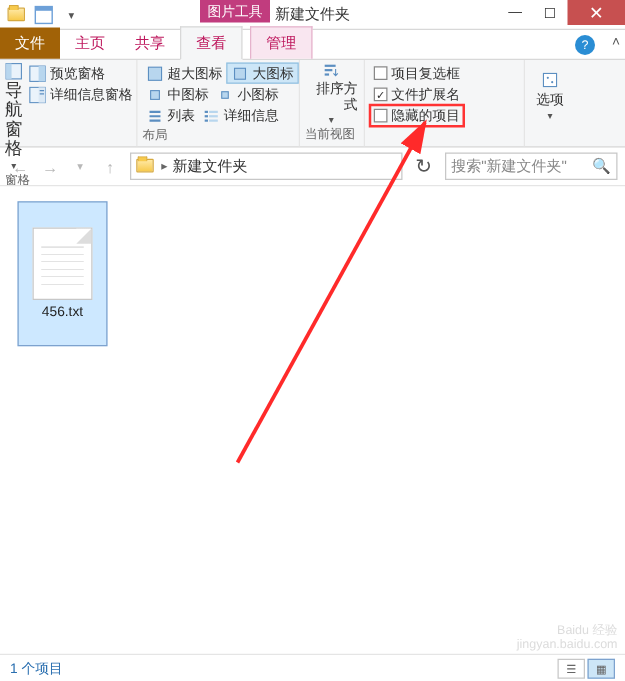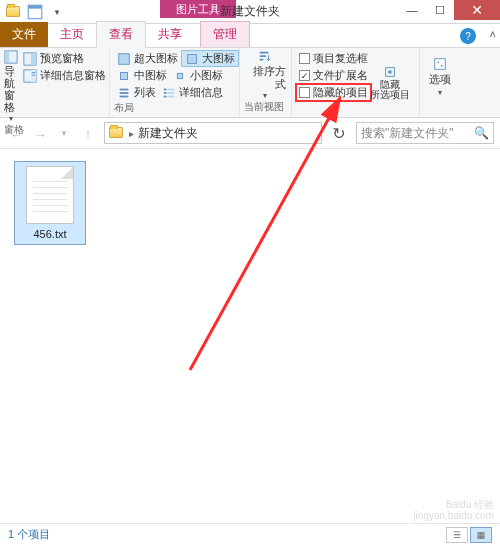--- a/index.html
+++ b/index.html
@@ -4,21 +4,21 @@
 <style>
 * { margin: 0; padding: 0; box-sizing: border-box; font-family: "Microsoft YaHei", "Segoe UI", sans-serif; }
 body { width: 500px; height: 545px; background: #fff; position: relative; overflow: hidden; }
 
 
 .titlebar { height: 24px; background: #fff; display: flex; align-items: center; border-bottom: 1px solid #d8d8d8; position: relative; }
 .qat { display: flex; align-items: center; gap: 4px; padding-left: 4px; }
 .qat-icon { width: 18px; height: 18px; display: flex; align-items: center; justify-content: center; }
 .folder-ico { width: 14px; height: 11px; background: linear-gradient(#ffe9a6,#f7ca4d); border: 1px solid #d6a93e; border-radius: 1px; position: relative; }
 .folder-ico::before { content:""; position:absolute; top:-3px; left:0; width:6px; height:3px; background:#f7ca4d; border:1px solid #d6a93e; border-bottom:none; border-radius:1px 1px 0 0; }
-.contextual-tab-hdr { position:absolute; left:160px; top:0; background:#c13c7e; color:#fff; font-size:11px; padding:2px 16px; height:18px; display:flex; align-items:center; }
+.contextual-tab-hdr { position:absolute; left:160px; top:0; background:#c13c7e; color:#fff; font-size:11px; padding:2px 6px; height:18px; display:flex; align-items:center; }
 .title-text { position:absolute; left:50%; transform:translateX(-50%); font-size:12px; color:#333; }
 .win-controls { position:absolute; right:0; top:0; display:flex; height:20px; }
 .win-btn { width:28px; height:20px; display:flex; align-items:center; justify-content:center; font-size:11px; color:#333; }
 .win-btn.close { background:#c75050; color:#fff; width:46px; font-size:14px; }
 
 
 .tabs { height:24px; background:#fff; display:flex; align-items:flex-end; border-bottom:1px solid #d8d8d8; position:relative; }
 .tab { font-size:12px; padding:4px 12px; color:#be185d; cursor:default; }
 .tab.file { background:#a16207; color:#fff; }
 .tab.active { border:1px solid #d8d8d8; border-bottom:1px solid #f5f6f7; background:#f5f6f7; margin-bottom:-1px; }
@@ -47,21 +47,21 @@
 .addr-bar { flex:1; height:22px; border:1px solid #c7c7c7; display:flex; align-items:center; padding:0 4px; gap:4px; }
 .addr-folder { width:16px; height:13px; }
 .addr-sep { color:#666; font-size:10px; }
 .addr-text { font-size:12px; color:#333; }
 .refresh { width:22px; height:22px; display:flex; align-items:center; justify-content:center; color:#555; }
 .search-box { width:138px; height:22px; border:1px solid #c7c7c7; display:flex; align-items:center; padding:0 4px; gap:4px; color:#888; font-size:12px; }
 .search-ico { color:#888; font-size:12px; margin-left:auto; }
 
 
 .content { position:relative; height:370px; border-top:1px solid #e5e5e5; overflow:hidden; }
-.file-item { position:absolute; left:14px; top:12px; width:72px; display:flex; flex-direction:column; align-items:center; gap:4px; padding:4px; border:1px solid #7da2ce; background:#cde8ff; }
+.file-item { position:absolute; left:14px; top:12px; width:72px; display:flex; flex-direction:column; align-items:center; gap:4px; padding:20px; border:1px solid #7da2ce; background:#cde8ff; }
 .file-icon { width:48px; height:58px; background:#fff; border:1px solid #c7c7c7; position:relative; }
 .file-icon::before { content:""; position:absolute; right:0; top:0; width:12px; height:12px; background:linear-gradient(135deg,#fff 48%,#ddd 52%); }
 .file-icon .lines { position:absolute; left:6px; right:6px; top:14px; bottom:8px; background:repeating-linear-gradient(#e3e3e3 0 1px, transparent 1px 6px); }
 .file-name { font-size:11px; color:#222; text-align:center; }
 
 
 .arrow-svg { position:absolute; left:0; top:0; pointer-events:none; }
 
 
 .statusbar { position:absolute; bottom:0; left:0; right:0; height:22px; border-top:1px solid #e5e5e5; display:flex; align-items:center; padding:0 8px; font-size:11px; color:#2a6fb0; background:#fff; }
@@ -93,37 +93,37 @@
   <div class="win-controls">
     <div class="win-btn">—</div>
     <div class="win-btn">☐</div>
     <div class="win-btn close">✕</div>
   </div>
 </div>
 
 <div class="tabs">
   <div class="tab file">文件</div>
   <div class="tab">主页</div>
+  <div class="tab">共享</div>
   <div class="tab active">查看</div>
-  <div class="tab">共享</div>
   <div class="tab contextual">管理</div>
   <div class="help-btn">?</div>
   <div class="collapse-btn">˄</div>
 </div>
 
 <div class="ribbon">
 
   <div class="ribbon-group" style="width:110px">
     <div class="rg-body">
       <div class="rib-big">
         <span class="mini-icon"><svg viewBox="0 0 16 16">
               <rect x="1" y="1" width="14" height="14" fill="#eaf3fb" stroke="#5b8ec1"></rect>
               <rect x="1" y="1" width="5" height="14" fill="#b8d6ee"></rect>
             </svg></span>
-        <span style="font-size:11px;text-align:left;line-height:1.1">导航窗格</span>
+        <span style="font-size:14px;text-align:right;line-height:1.1">导航窗格</span>
         <span style="font-size:8px;color:#555">▾</span>
       </div>
       <div class="rib-stack">
         <div class="rib-item">
           <span class="mini-icon"><svg viewBox="0 0 16 16">
                 <rect x="1" y="1" width="14" height="14" fill="#eaf3fb" stroke="#5b8ec1"></rect>
                 <rect x="9" y="1" width="6" height="14" fill="#b8d6ee"></rect>
               </svg></span>
           <span>预览窗格</span>
         </div>
@@ -223,28 +223,20 @@
           </div>
         <div class="rib-item">
             <span class="chk">✓</span>
             <span>文件扩展名</span>
           </div>
         <div class="rib-item highlighted">
             <span class="chk"></span>
             <span>隐藏的项目</span>
           </div>
       </div>
-      <div class="rib-big" style="width:34px">
-        <span class="mini-icon"><svg viewBox="0 0 16 16">
-              <rect x="3" y="3" width="10" height="10" fill="#eaf3fb" stroke="#5b8ec1"></rect>
-              <circle cx="8" cy="8" r="2" fill="#5b8ec1"></circle>
-            </svg></span>
-        <span style="font-size:10px;text-align:center;line-height:1.05;white-space:pre">隐藏
-所选项目</span>
-      </div>
     </div>
   </div>
 
   <div class="ribbon-group" style="width:40px;border-right:none">
     <div class="rg-body">
       <div class="rib-big">
         <span class="mini-icon"><svg viewBox="0 0 16 16">
               <rect x="2" y="2" width="12" height="12" fill="#fff" stroke="#5b8ec1"></rect>
               <circle cx="6" cy="6" r="1" fill="#5b8ec1"></circle>
               <circle cx="10" cy="10" r="1" fill="#5b8ec1"></circle>

